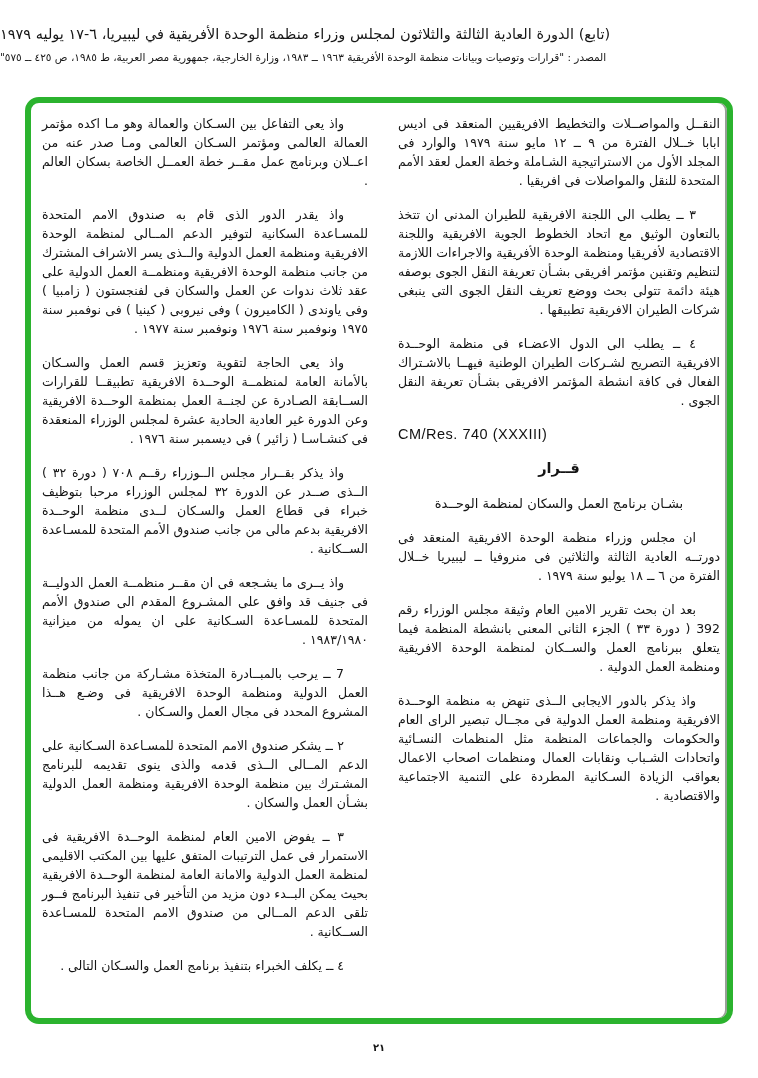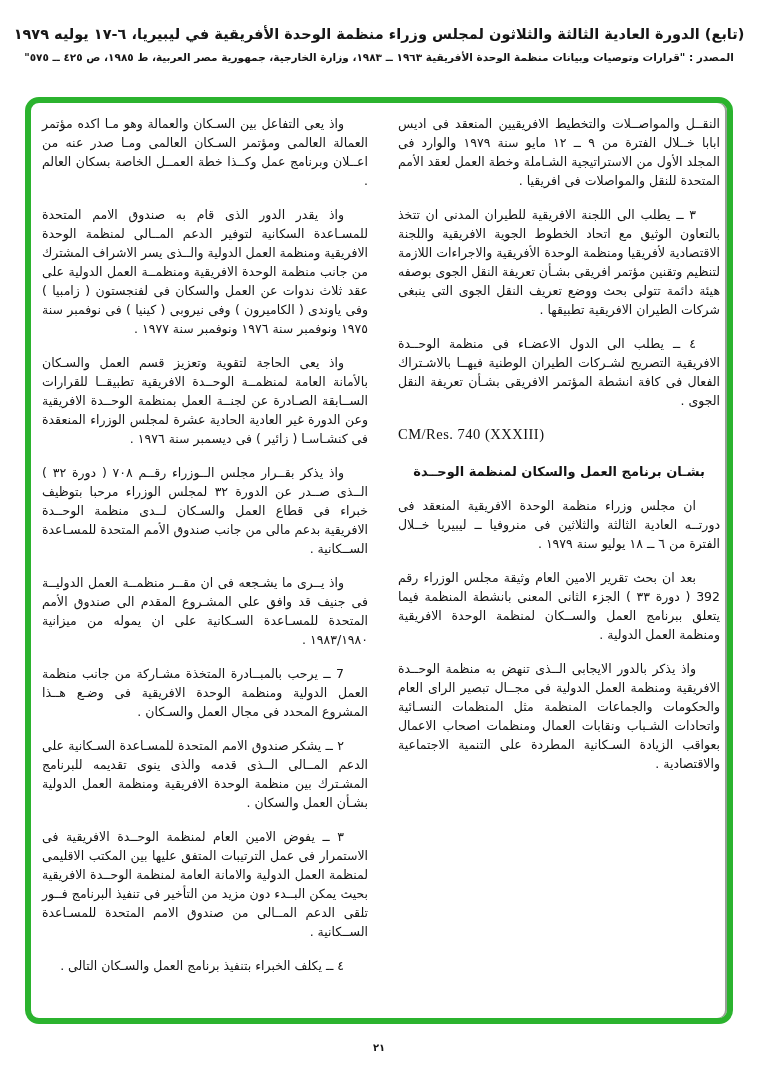--- a/index.html
+++ b/index.html
@@ -7,21 +7,21 @@
     width:758px;height:1078px;
     background:#ffffff;
     font-family:"DejaVu Sans",sans-serif;
     color:#161616;
     position:relative;
     overflow:hidden;
   }
   .page{position:absolute;inset:0;direction:rtl;}
 
   
-  .hdr{position:absolute;top:26px;left:0;right:0;text-align:center;font-weight:bold;}
+  .hdr{position:absolute;top:26px;left:0;right:0;text-align:left;font-weight:normal;}
   .hdr-line1{font-size:14.5px;letter-spacing:0;}
   .hdr-line2{font-size:10.5px;margin-top:9px;}
 
   
   .frame{
     position:absolute;
     left:25px;top:97px;
     width:696px;height:915px;
     border:6px solid #2bb32e;
     border-radius:14px;
@@ -37,30 +37,30 @@
     color:#141414;
   }
   .col-right{right:7px;width:322px;}
   .col-left{left:11px;width:326px;}
 
   p.para{margin:0 0 15px;text-indent:24px;}
   p.para.flush{text-indent:0;}
 
   .res-ref{
     direction:ltr;text-align:left;
-    font-family:Liberation Serif, serif;
+    font-family:Liberation Sans, sans-serif;
     font-size:14.5px;letter-spacing:0.5px;
     margin:14px 0 15px;color:#111;
   }
   .res-title{
     text-align:center;font-weight:bold;
     font-size:14.5px;margin:0 0 13px;text-indent:0;
   }
   .res-sub{
-    text-align:center;font-weight:bold;
+    text-align:center;font-weight:normal;
     font-size:13px;line-height:25px;margin:0 0 12px;text-indent:0;
   }
   .res-sub div{margin:0;}
 
   .page-number{
     position:absolute;top:1042px;left:0;right:0;
     text-align:center;font-weight:bold;font-size:10px;
   }
 </style>
 </head>
@@ -75,32 +75,33 @@
 
   <div class="frame" style="border-color: rgb(43, 179, 46);">
 
     <div class="col col-right">
       <p class="para flush">النقــل والمواصــلات والتخطيط الافريقيين المنعقد فى اديس ابابا خــلال الفترة من ٩ ــ ١٢ مايو سنة ١٩٧٩ والوارد فى المجلد الأول من الاستراتيجية الشـاملة وخطة العمل لعقد الأمم المتحدة للنقل والمواصلات فى افريقيا .</p>
       <p class="para">٣ ــ يطلب الى اللجنة الافريقية للطيران المدنى ان تتخذ بالتعاون الوثيق مع اتحاد الخطوط الجوية الافريقية واللجنة الاقتصادية لأفريقيا ومنظمة الوحدة الأفريقية والاجراءات اللازمة لتنظيم وتقنين مؤتمر افريقى بشـأن تعريفة النقل الجوى بوصفه هيئة دائمة تتولى بحث ووضع تعريف النقل الجوى التى ينبغى شركات الطيران الافريقية تطبيقها .</p>
       <p class="para">٤ ــ يطلب الى الدول الاعضـاء فى منظمة الوحــدة الافريقية التصريح لشـركات الطيران الوطنية فيهــا بالاشـتراك الفعال فى كافة انشطة المؤتمر الافريقى بشـأن تعريفة النقل الجوى .</p>
 
       <div class="res-ref">CM/Res. 740 (XXXIII)</div>
 
+      <p class="res-title">قــرار</p>
 
       <div class="res-sub">
         <div>بشـان برنامج العمل والسكان لمنظمة الوحــدة</div>
       </div>
 
       <p class="para">ان مجلس وزراء منظمة الوحدة الافريقية المنعقد فى دورتــه العادية الثالثة والثلاثين فى منروفيا ــ ليبيريا خــلال الفترة من ٦ ــ ١٨ يوليو سنة ١٩٧٩ .</p>
       <p class="para">بعد ان بحث تقرير الامين العام وثيقة مجلس الوزراء رقم 392 ( دورة ٣٣ ) الجزء الثانى المعنى بانشطة المنظمة فيما يتعلق ببرنامج العمل والســكان لمنظمة الوحدة الافريقية ومنظمة العمل الدولية .</p>
       <p class="para">واذ يذكر بالدور الايجابى الــذى تنهض به منظمة الوحــدة الافريقية ومنظمة العمل الدولية فى مجــال تبصير الراى العام والحكومات والجماعات المنظمة مثل المنظمات النسـائية واتحادات الشـباب ونقابات العمال ومنظمات اصحاب الاعمال بعواقب الزيادة السـكانية المطردة على التنمية الاجتماعية والاقتصادية .</p>
     </div>
 
     <div class="col col-left">
-      <p class="para">واذ يعى التفاعل بين السـكان والعمالة وهو مـا اكده مؤتمر العمالة العالمى ومؤتمر السـكان العالمى ومـا صدر عنه من اعــلان وبرنامج عمل وكــذا خطة العمــل الخاصة بسكان العالم .</p>
+      <p class="para">واذ يعى التفاعل بين السـكان والعمالة وهو مـا اكده مؤتمر العمالة العالمى ومؤتمر السـكان العالمى ومـا صدر عنه من اعــلان وبرنامج عمل مقــر خطة العمــل الخاصة بسكان العالم .</p>
       <p class="para">واذ يقدر الدور الذى قام به صندوق الامم المتحدة للمسـاعدة السكانية لتوفير الدعم المــالى لمنظمة الوحدة الافريقية ومنظمة العمل الدولية والــذى يسر الاشراف المشترك من جانب منظمة الوحدة الافريقية ومنظمــة العمل الدولية على عقد ثلاث ندوات عن العمل والسكان فى لفنجستون ( زامبيا ) وفى ياوندى ( الكاميرون ) وفى نيروبى ( كينيا ) فى نوفمبر سنة ١٩٧٥ ونوفمبر سنة ١٩٧٦ ونوفمبر سنة ١٩٧٧ .</p>
       <p class="para">واذ يعى الحاجة لتقوية وتعزيز قسم العمل والسـكان بالأمانة العامة لمنظمــة الوحــدة الافريقية تطبيقــا للقرارات الســابقة الصـادرة عن لجنــة العمل بمنظمة الوحــدة الافريقية وعن الدورة غير العادية الحادية عشرة لمجلس الوزراء المنعقدة فى كنشـاسـا ( زائير ) فى ديسمبر سنة ١٩٧٦ .</p>
       <p class="para">واذ يذكر بقــرار مجلس الــوزراء رقــم ٧٠٨ ( دورة ٣٢ ) الــذى صــدر عن الدورة ٣٢ لمجلس الوزراء مرحبا بتوظيف خبراء فى قطاع العمل والسـكان لــدى منظمة الوحــدة الافريقية بدعم مالى من جانب صندوق الأمم المتحدة للمسـاعدة الســكانية .</p>
       <p class="para">واذ يــرى ما يشـجعه فى ان مقــر منظمــة العمل الدوليــة فى جنيف قد وافق على المشـروع المقدم الى صندوق الأمم المتحدة للمسـاعدة السـكانية على ان يموله من ميزانية ١٩٨٣/١٩٨٠ .</p>
       <p class="para">7 ــ يرحب بالمبــادرة المتخذة مشـاركة من جانب منظمة العمل الدولية ومنظمة الوحدة الافريقية فى وضـع هــذا المشروع المحدد فى مجال العمل والسـكان .</p>
       <p class="para">٢ ــ يشكر صندوق الامم المتحدة للمسـاعدة السـكانية على الدعم المــالى الــذى قدمه والذى ينوى تقديمه للبرنامج المشـترك بين منظمة الوحدة الافريقية ومنظمة العمل الدولية بشـأن العمل والسكان .</p>
       <p class="para">٣ ــ يفوض الامين العام لمنظمة الوحــدة الافريقية فى الاستمرار فى عمل الترتيبات المتفق عليها بين المكتب الاقليمى لمنظمة العمل الدولية والامانة العامة لمنظمة الوحــدة الافريقية بحيث يمكن البــدء دون مزيد من التأخير فى تنفيذ البرنامج فــور تلقى الدعم المــالى من صندوق الامم المتحدة للمسـاعدة الســكانية .</p>
       <p class="para">٤ ــ يكلف الخبراء بتنفيذ برنامج العمل والسـكان التالى .</p>
     </div>
 

